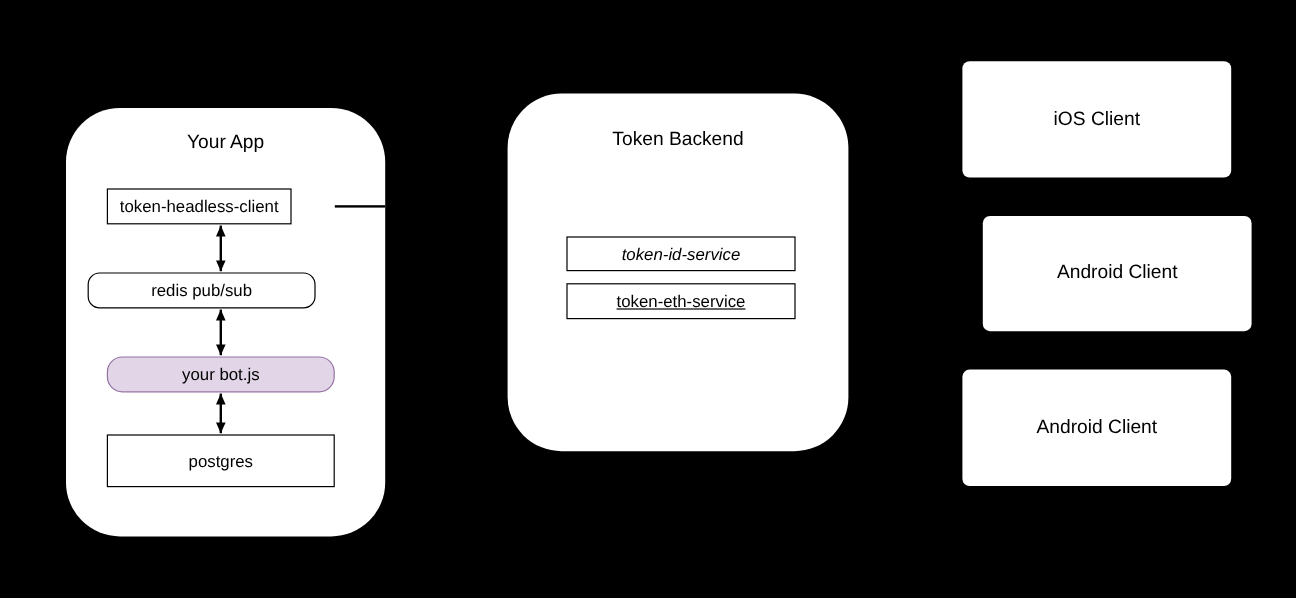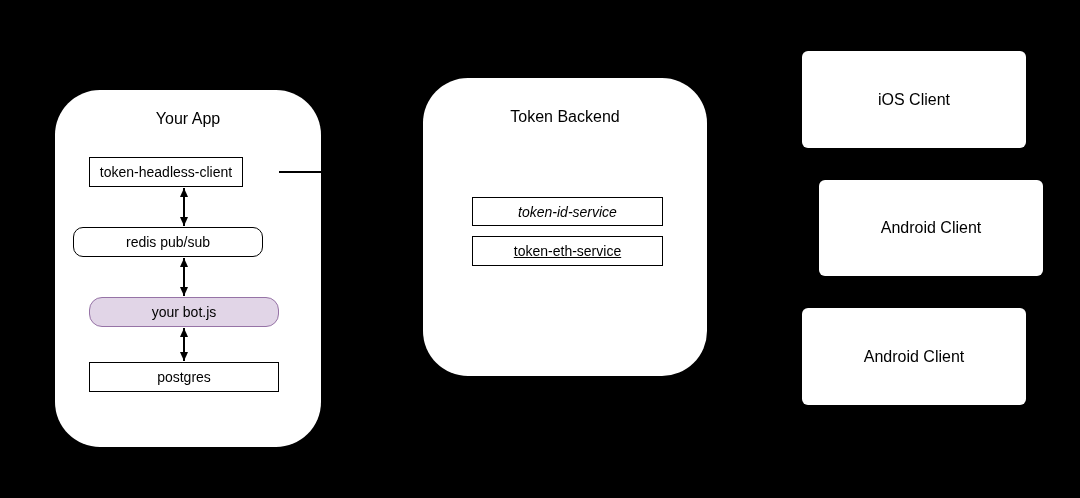--- a/index.html
+++ b/index.html
@@ -96,21 +96,21 @@
     <div class="varrow" style="left:128px; top:98px; height:38px;"></div>
 
     <div class="node" style="left:18px; top:137px; width:190px; height:30px;border-radius:10px;">redis pub/sub</div>
 
     <div class="varrow" style="left:128px; top:168px; height:38px;"></div>
 
     <div class="node highlight" style="left: 34px; top: 207px; width: 190px; height: 30px; background: rgb(225, 213, 231); border-color: rgb(150, 115, 166);">your bot.js</div>
 
     <div class="varrow" style="left:128px; top:238px; height:33px;"></div>
 
-    <div class="node" style="left:34px; top:272px; width:190px; height:30px;">postgres</div>
+    <div class="node" style="left:34px; top:272px; width:190px; height:44px;">postgres</div>
 
     <div class="hline" style="left:224px; top:81px; width:42px;"></div>
   </section>
 
   <section class="panel" style="left:423px; top:78px; width:284px; height:298px;">
     <div class="panel-title" style="top:30px;">Token Backend</div>
 
 
     <div class="node" style="left:49px; top:119px; width:191px; height:29px;font-style:italic;">token-id-service</div>
 

